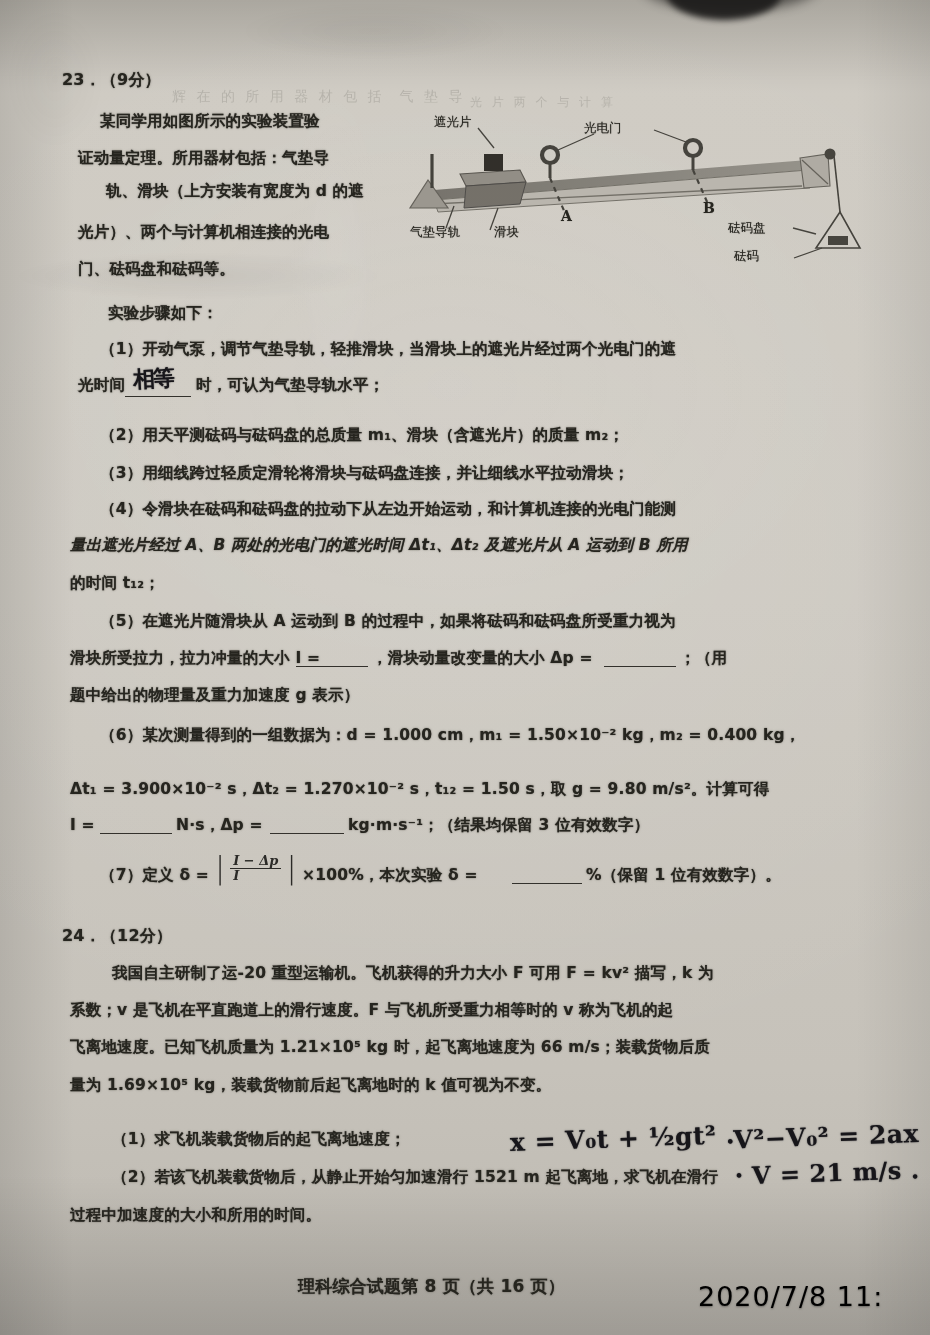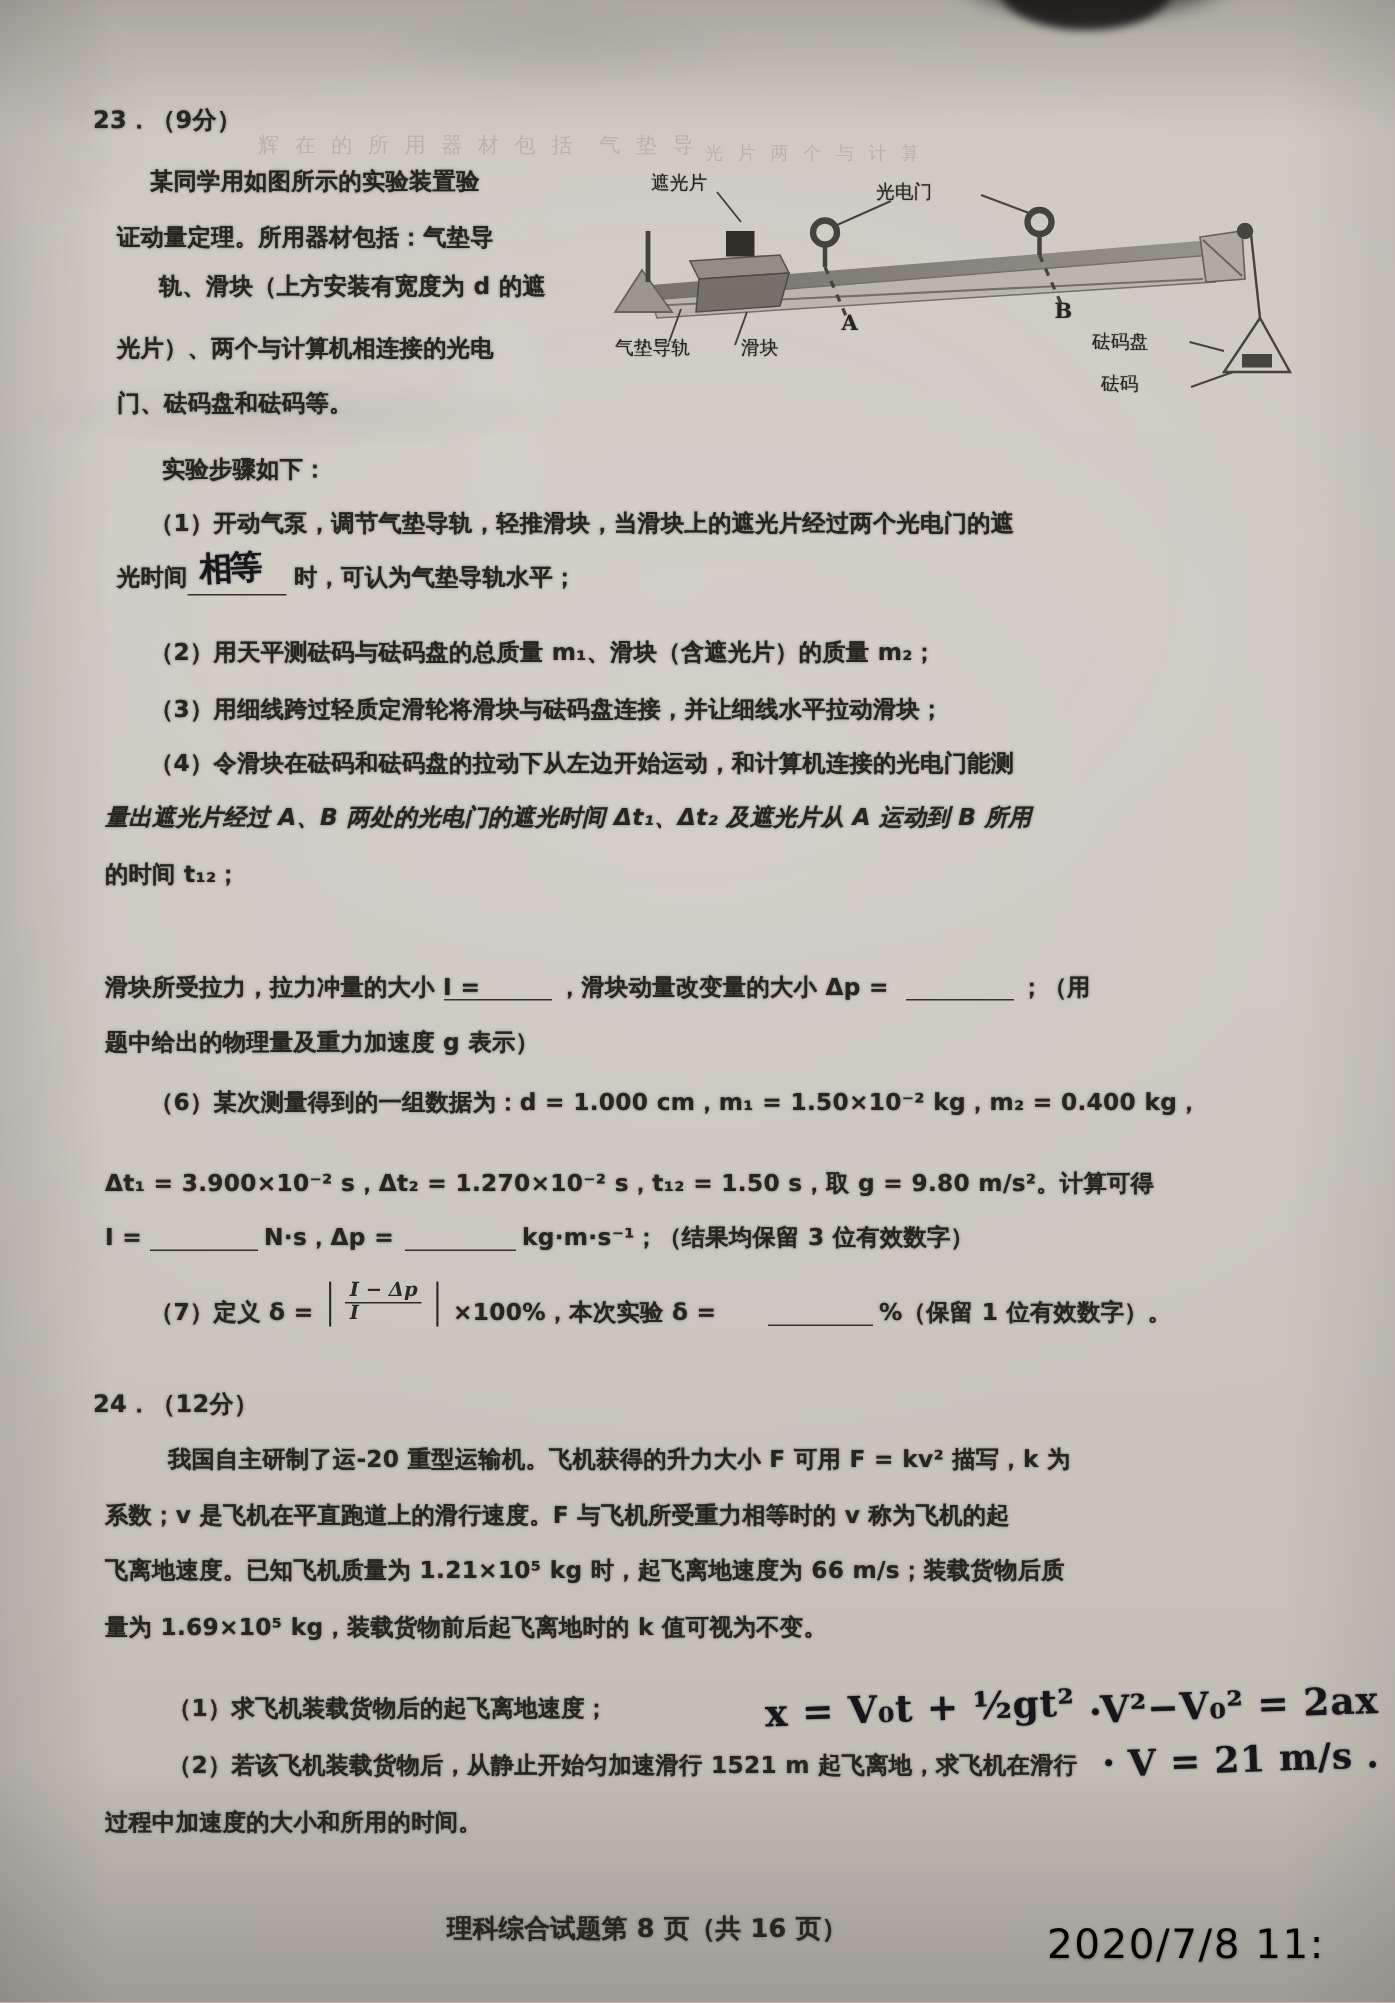--- a/index.html
+++ b/index.html
@@ -129,20 +129,21 @@
   <div class="hw" style="left:133px;top:364px;font-size:22px;letter-spacing:-2px;transform:rotate(-3deg);">相等</div>
   <div class="tx bold" style="left:196px;top:378px;">时，可认为气垫导轨水平；</div>
 
   <div class="tx bold" style="left:100px;top:428px;">（2）用天平测砝码与砝码盘的总质量 m₁、滑块（含遮光片）的质量 m₂；</div>
   <div class="tx bold" style="left:100px;top:466px;">（3）用细线跨过轻质定滑轮将滑块与砝码盘连接，并让细线水平拉动滑块；</div>
 
   <div class="tx bold" style="left:100px;top:502px;">（4）令滑块在砝码和砝码盘的拉动下从左边开始运动，和计算机连接的光电门能测</div>
   <div class="tx bold" style="left:70px;top:538px;font-style:italic;">量出遮光片经过 A、B 两处的光电门的遮光时间 Δt₁、Δt₂ 及遮光片从 A 运动到 B 所用</div>
   <div class="tx bold" style="left:70px;top:576px;">的时间 t₁₂；</div>
 
+  <div class="tx bold" style="left:100px;top:614px;">（5）在遮光片随滑块从 A 运动到 B 的过程中，如果将砝码和砝码盘所受重力视为</div>
   <div class="tx bold" style="left:70px;top:651px;">滑块所受拉力，拉力冲量的大小 I =</div>
   <div class="blank" style="position:absolute;left:296px;top:666px;width:72px;height:0;border-bottom:1.4px solid #33312c;"></div>
   <div class="tx bold" style="left:372px;top:651px;text-align:right;">，滑块动量改变量的大小 Δp =</div>
   <div class="blank" style="position:absolute;left:604px;top:666px;width:72px;height:0;border-bottom:1.4px solid #33312c;"></div>
   <div class="tx bold" style="left:680px;top:651px;">；（用</div>
   <div class="tx bold" style="left:70px;top:688px;">题中给出的物理量及重力加速度 g 表示）</div>
 
   <div class="tx" style="left:100px;top:728px;font-weight:bold;">（6）某次测量得到的一组数据为：d = 1.000 cm，m₁ = 1.50×10⁻² kg，m₂ = 0.400 kg，</div>
   <div class="tx" style="left:70px;top:782px;font-weight:bold;">Δt₁ = 3.900×10⁻² s，Δt₂ = 1.270×10⁻² s，t₁₂ = 1.50 s，取 g = 9.80 m/s²。计算可得</div>
 

